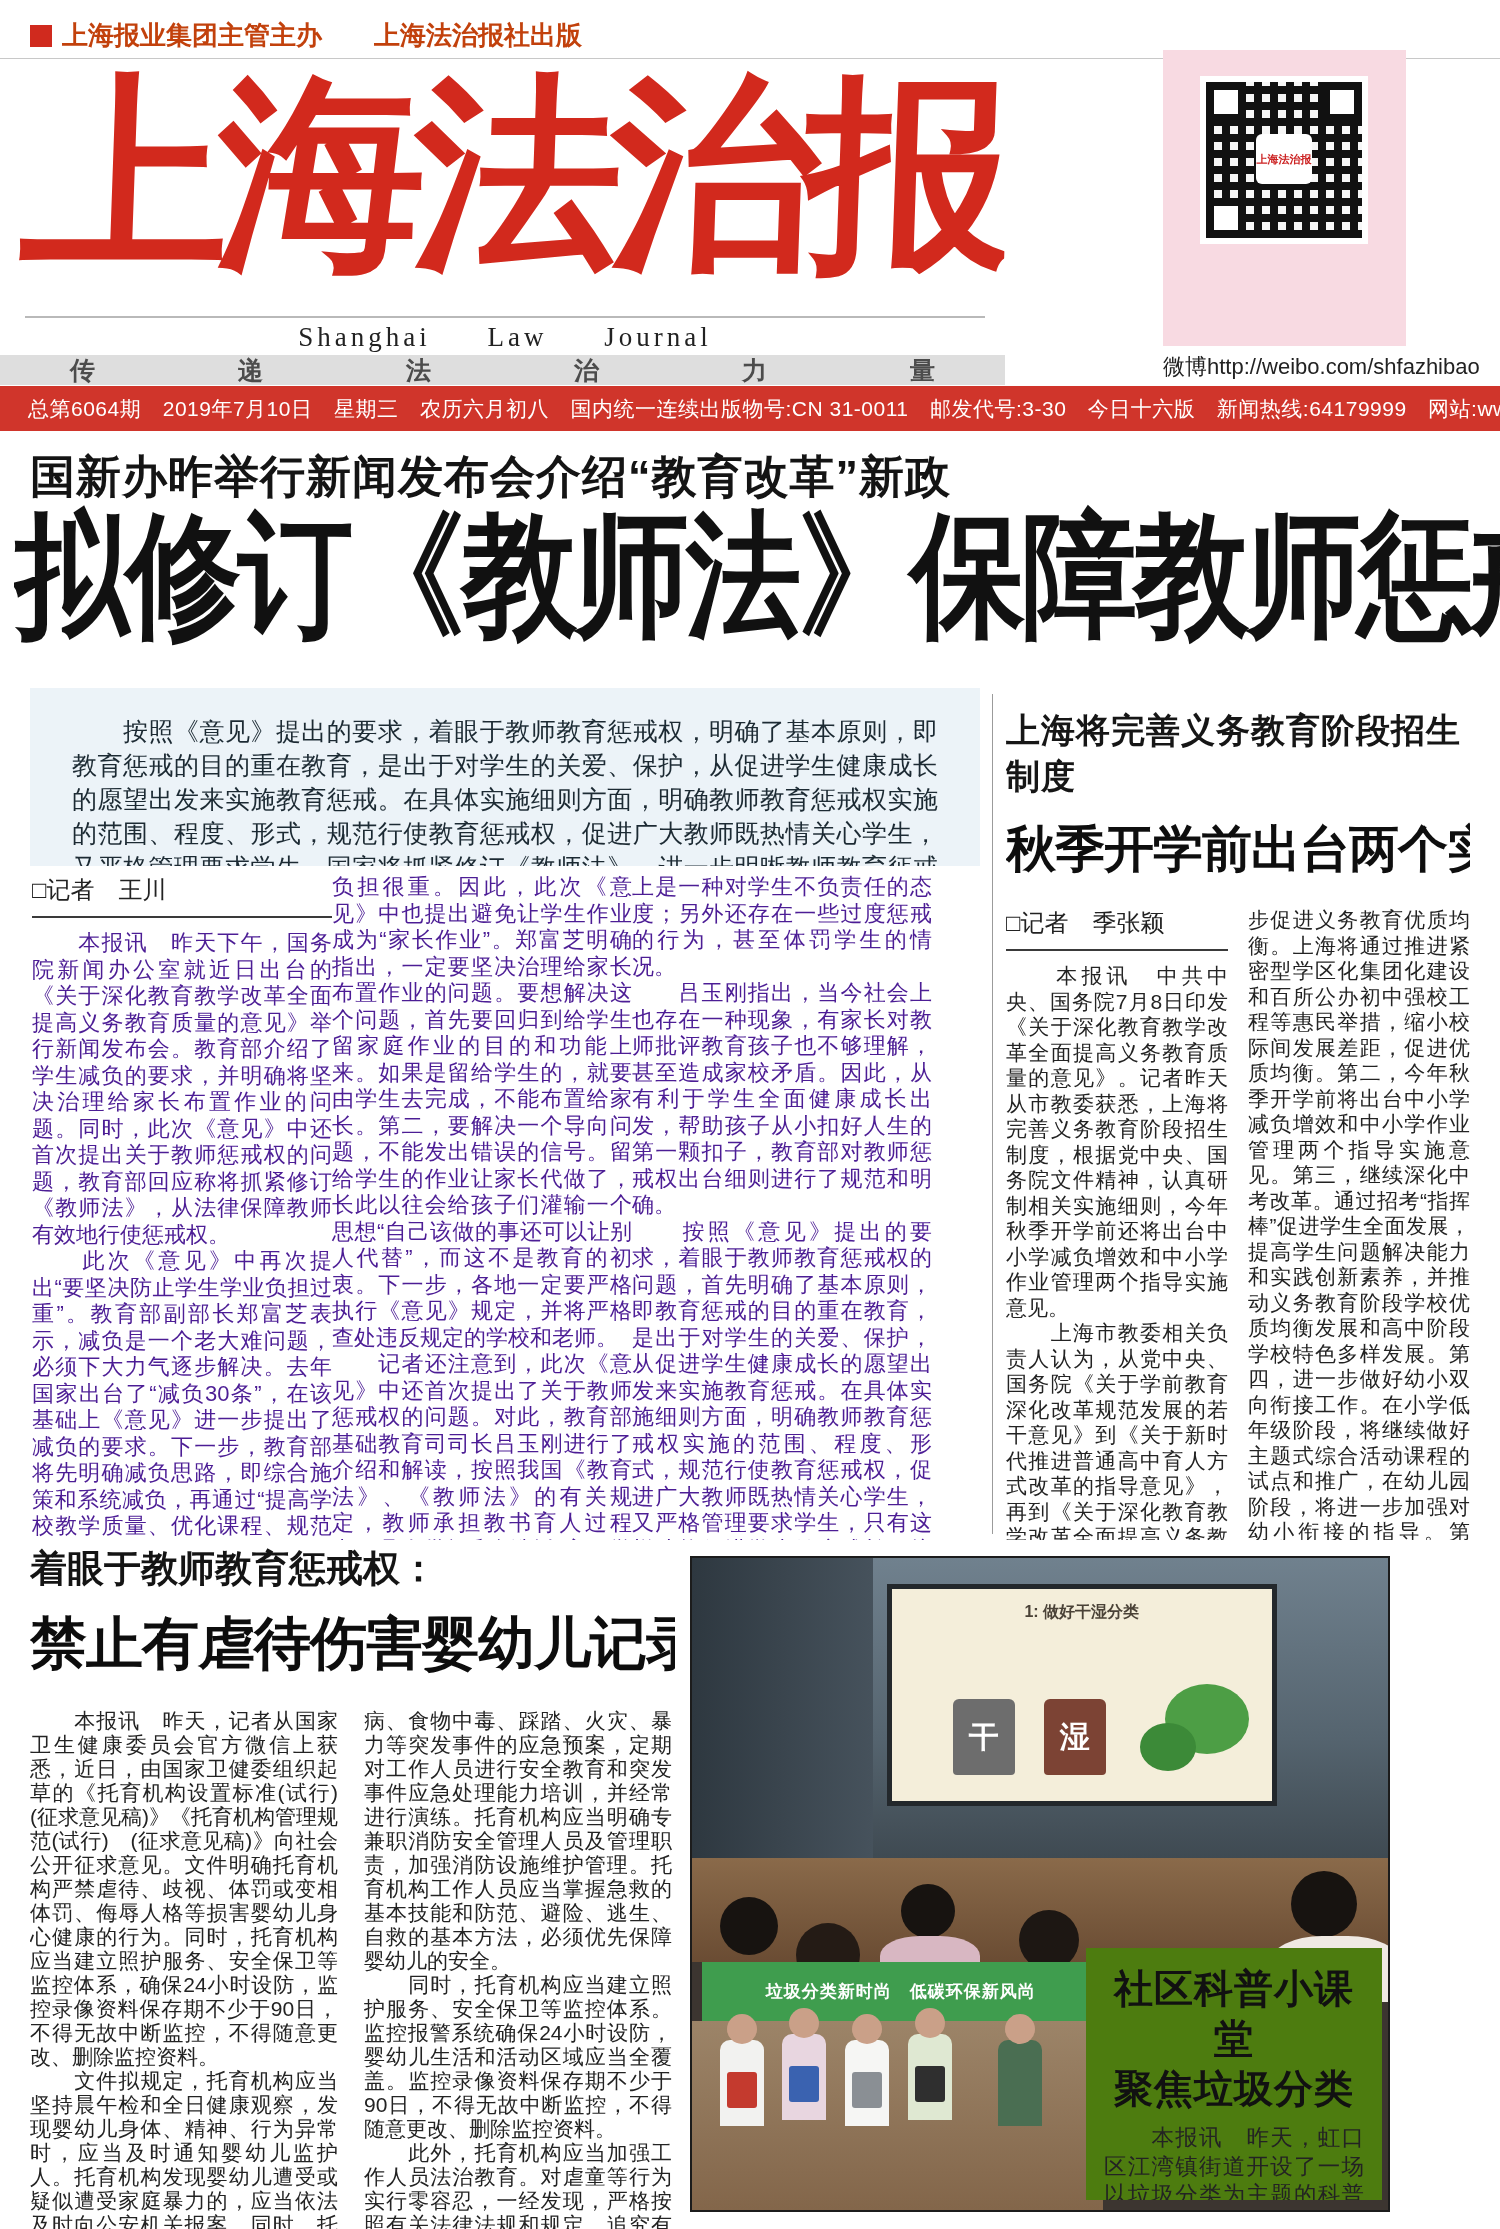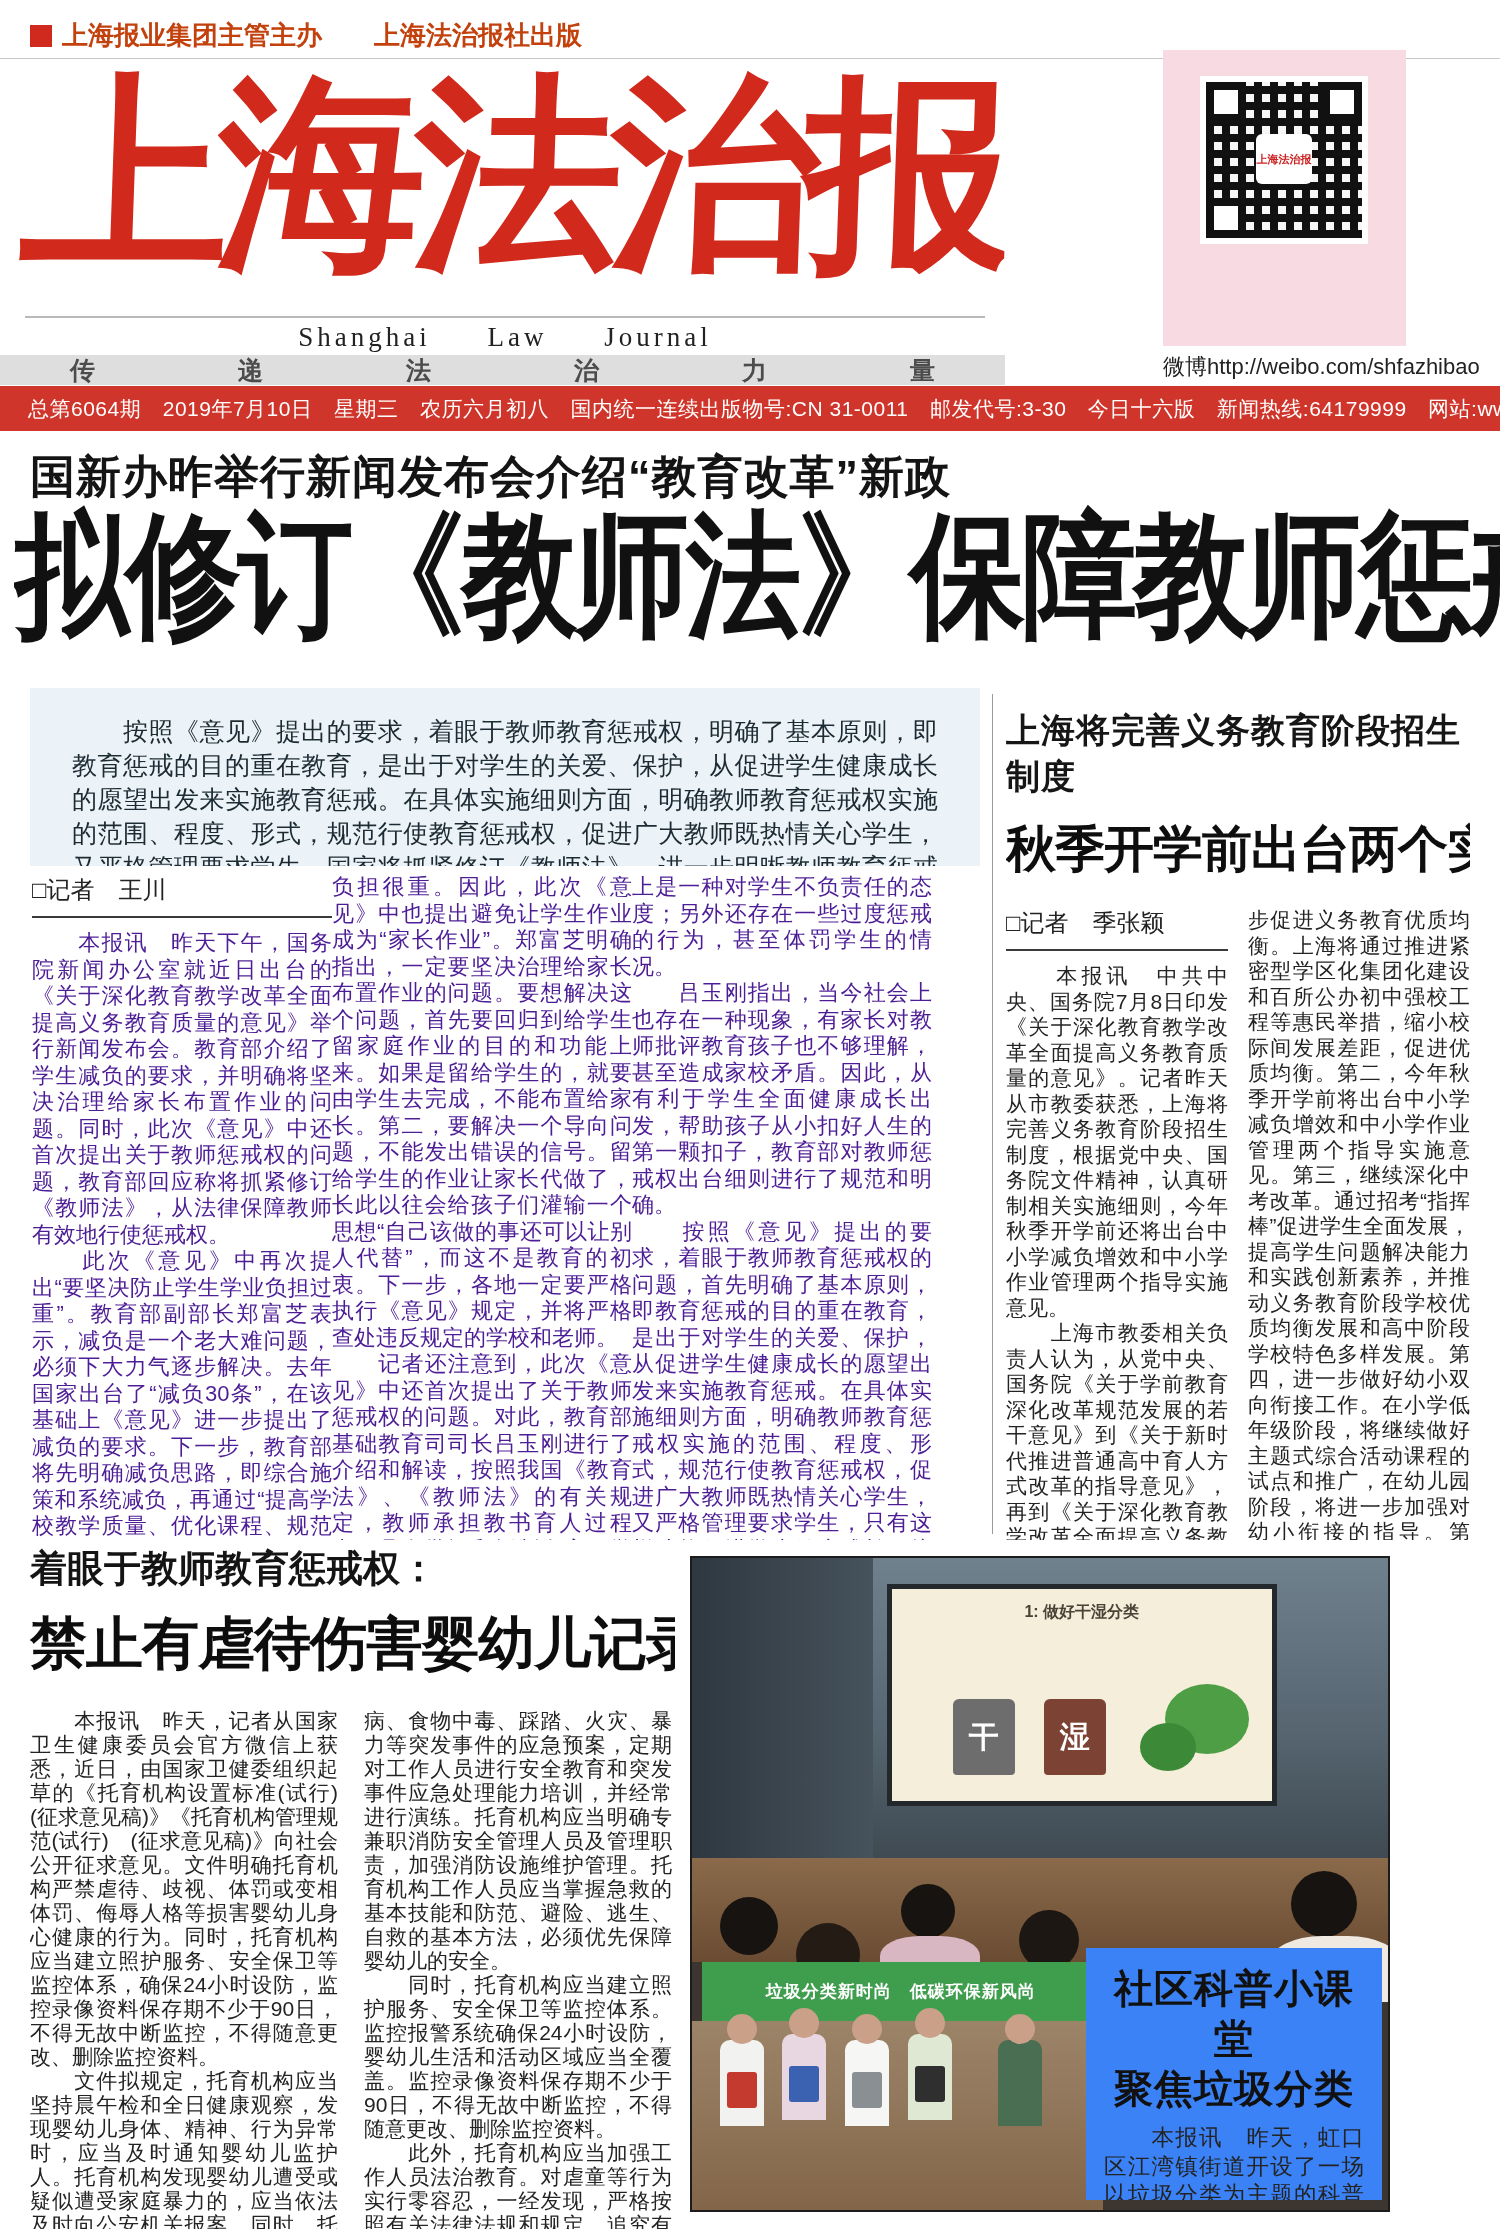--- a/index.html
+++ b/index.html
@@ -118,21 +118,21 @@
     font-size:17px; font-weight:bold; letter-spacing:1px; white-space:nowrap; overflow:hidden; }
   .kid { position:absolute; width:44px; height:86px; border-radius:10px 10px 0 0; }
   .kid .kh { position:absolute; left:7px; top:-26px; width:30px; height:30px; border-radius:50%;
     background:#caa088; }
   .kbin { position:absolute; width:30px; height:36px; border-radius:3px; bottom:18px; left:7px; }
   .ph-floor { position:absolute; left:0; top:71%; width:59%; height:29%;
     background:linear-gradient(180deg,#9c8468,#83664a); }
 
   
   .caption-box { position:absolute; right:6px; bottom:10px; width:296px; height:252px;
-    background:#3b82f6; padding:16px 18px 10px 18px; overflow:hidden; }
+    background:#4d7c0f; padding:16px 18px 10px 18px; overflow:hidden; }
   .cap-headline { text-align:center; font-size:39px; font-weight:900; color:#111;
     line-height:50px; letter-spacing:1px; }
   .cap-body { margin-top:10px; font-size:22.5px; line-height:28.5px; text-align:justify;
     color:#232323; white-space:pre-line; }
 </style>
 </head>
 <body>
 
 <div class="topbar">
   <span class="red-sq"></span>

